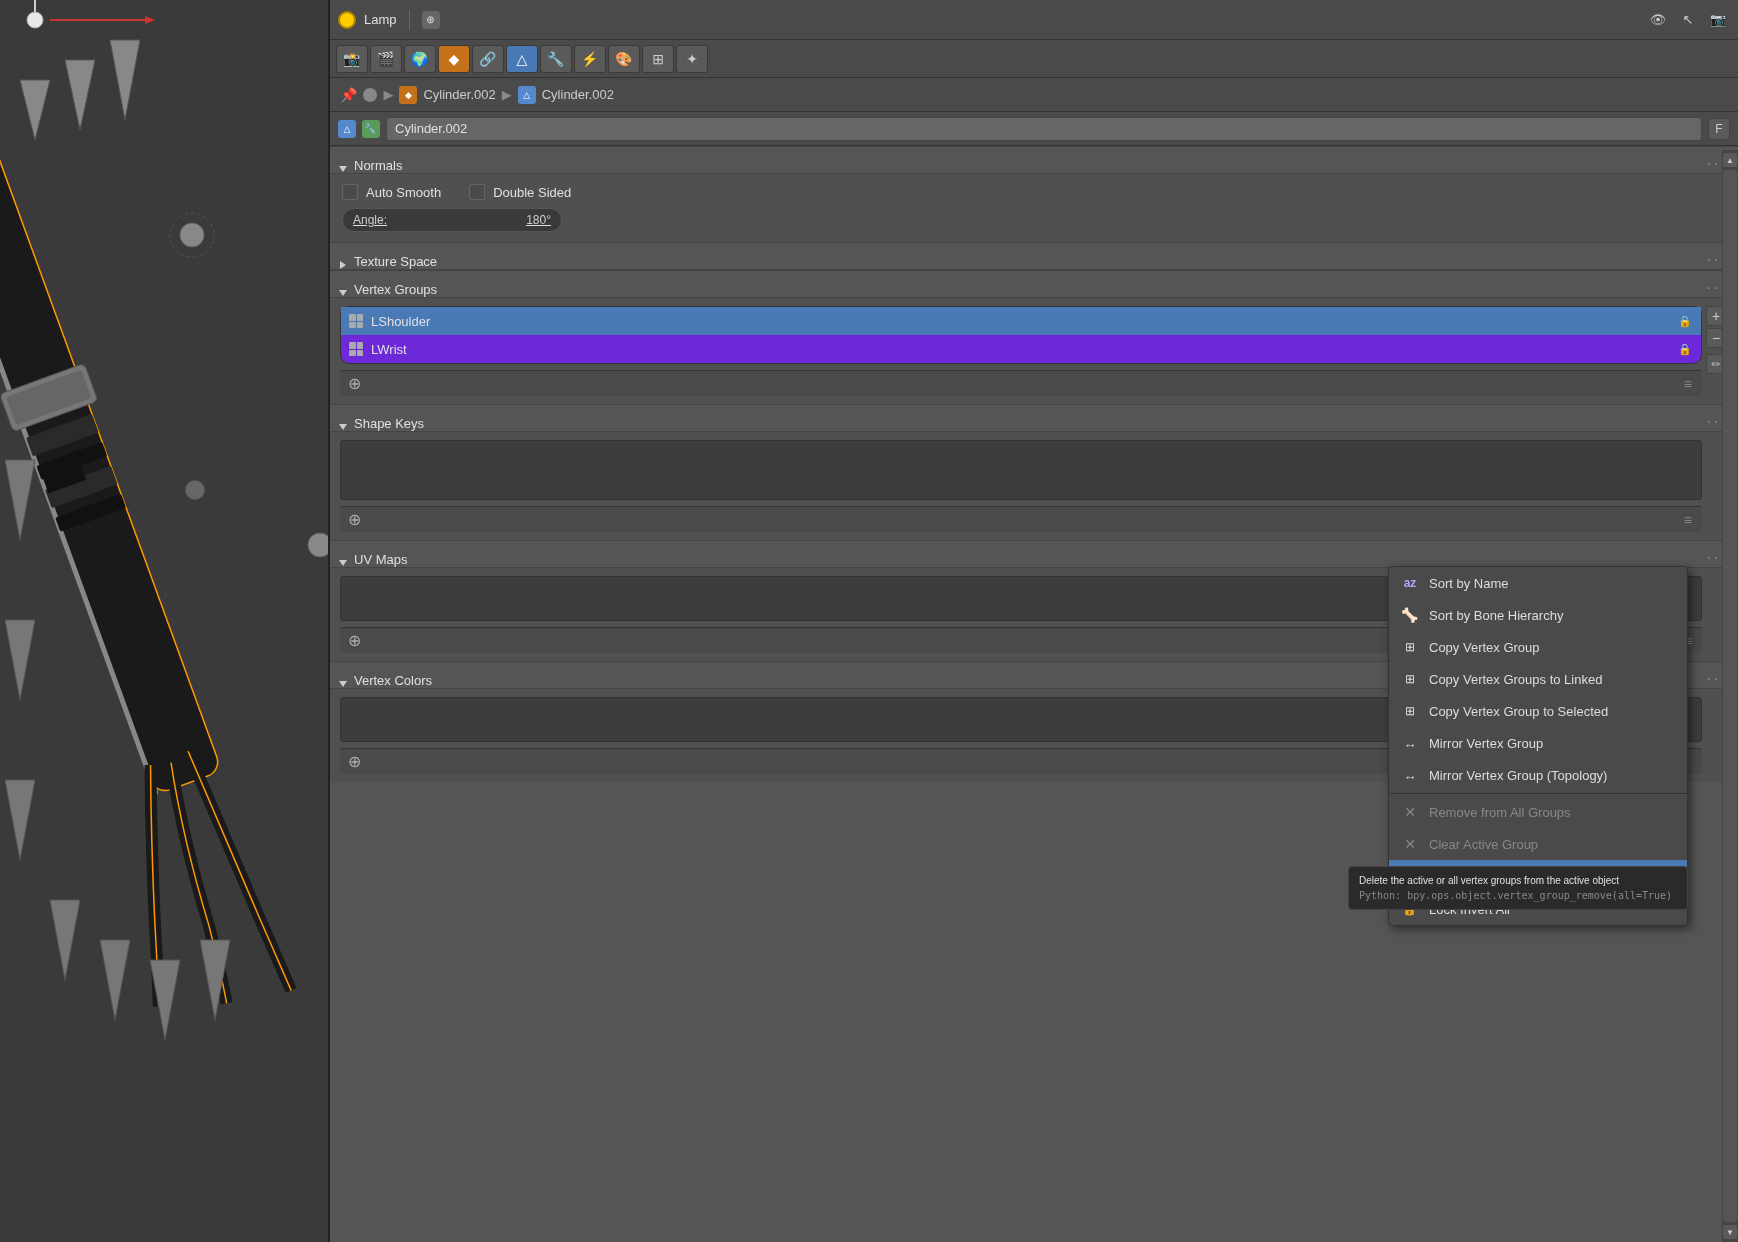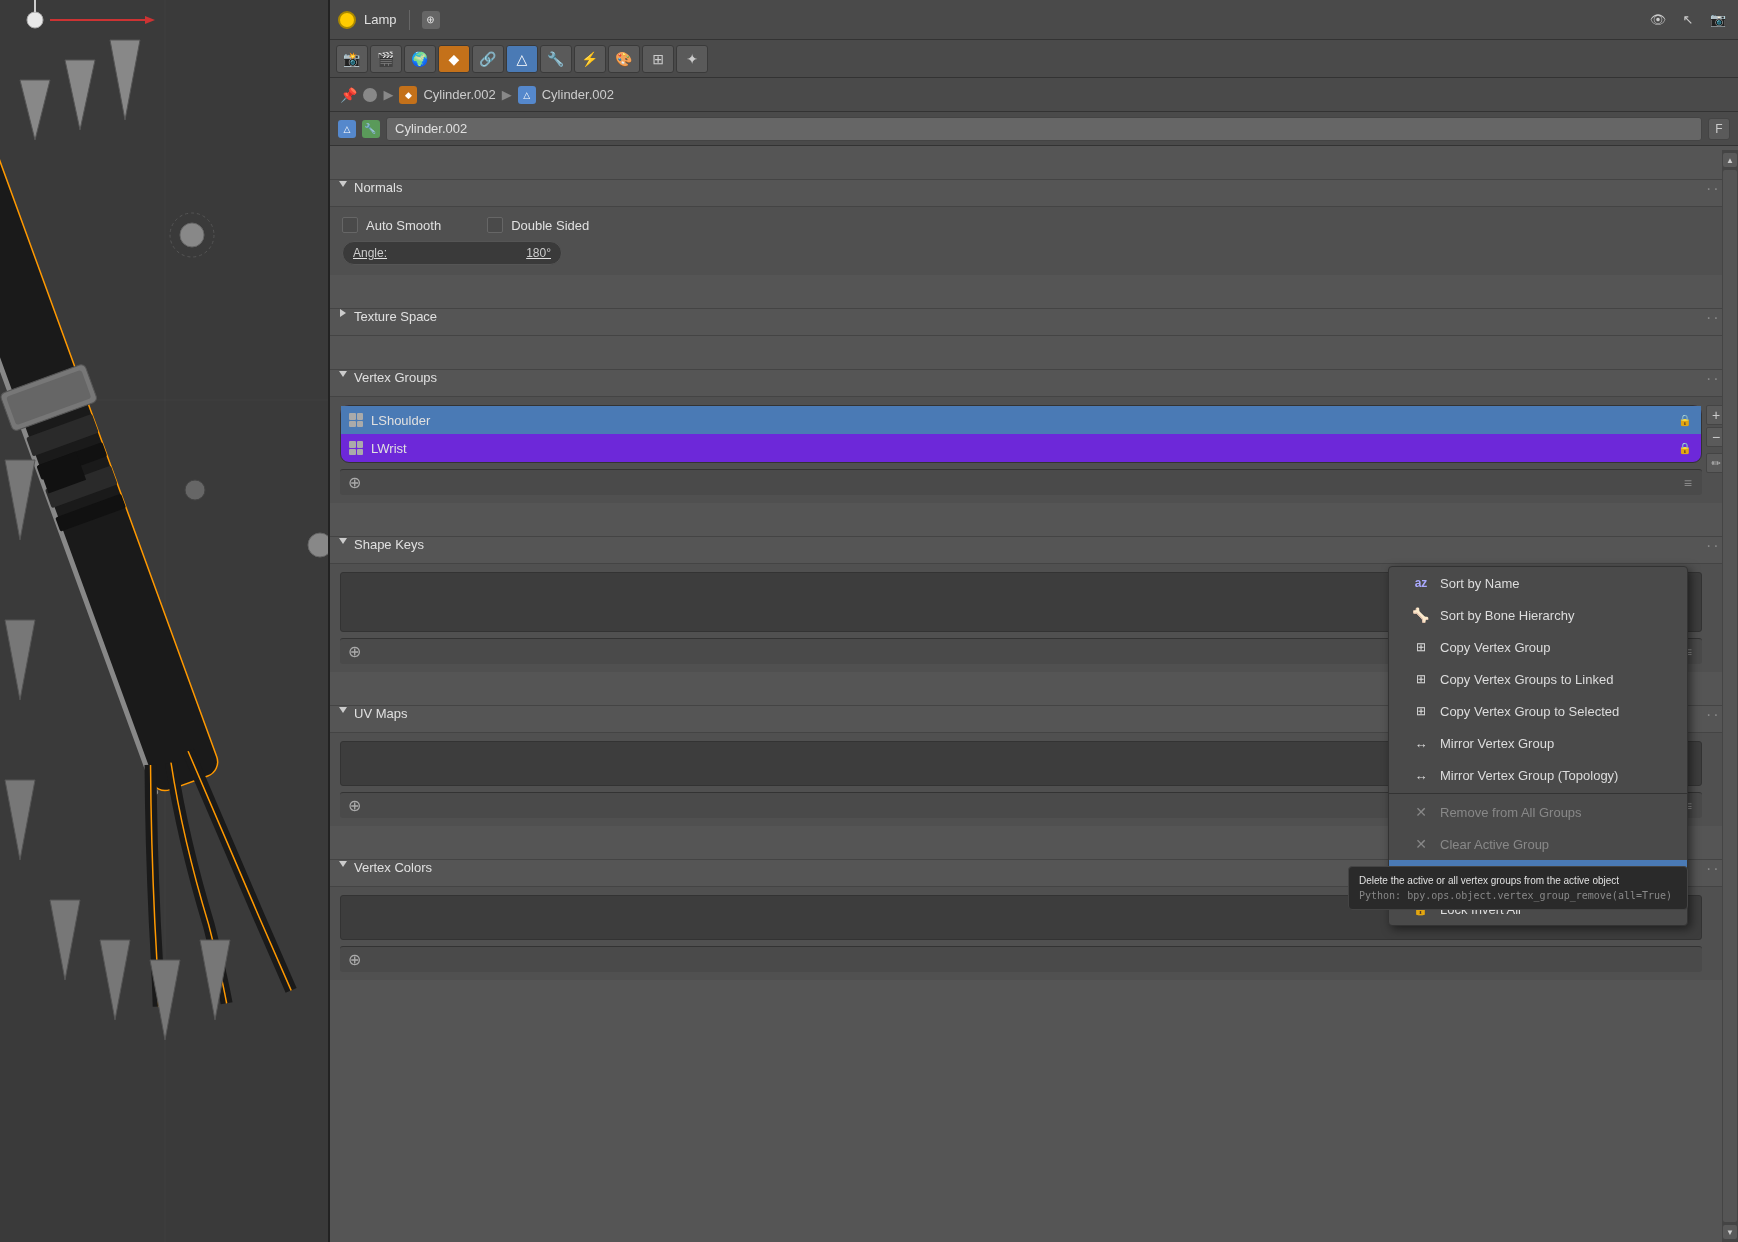--- a/index.html
+++ b/index.html
@@ -201,28 +201,27 @@
       overflow-y: auto;
       padding: 0;
       position: relative;
     }
 
     
     .section-header {
       height: 28px;
       background: #555;
       display: flex;
-      align-items: flex-start;
+      align-items: flex-end;
       padding: 0 10px;
       gap: 8px;
       border-top: 1px solid #444;
       border-bottom: 1px solid #444;
       cursor: pointer;
       user-select: none;
-      margin-top: 33px;
     }
 
     .triangle-open {
       width: 0; height: 0;
       border-left: 6px solid #ccc;
       border-top: 4px solid transparent;
       border-bottom: 4px solid transparent;
       transform: rotate(90deg);
     }
     .triangle-closed {
@@ -241,21 +240,21 @@
 
     
     .normals-content {
       background: #505050;
       padding: 10px 12px;
     }
 
     .checkbox-row {
       display: flex;
       align-items: center;
-      gap: 46px;
+      gap: 28px;
       margin-bottom: 8px;
     }
 
     .checkbox-item {
       display: flex;
       align-items: center;
       gap: 8px;
     }
 
     .checkbox {
@@ -381,21 +380,21 @@
       border-radius: 4px;
       z-index: 1000;
       box-shadow: 3px 3px 10px rgba(0,0,0,0.5);
       overflow: hidden;
     }
 
     .context-menu-item {
       height: 32px;
       display: flex;
       align-items: center;
-      padding: 0 23px;
+      padding: 0 12px;
       gap: 10px;
       cursor: pointer;
       color: #ddd;
       font-size: 13px;
     }
     .context-menu-item.highlighted {
       background: #4a7ab5;
       color: #fff;
     }
     .context-menu-item.disabled {

